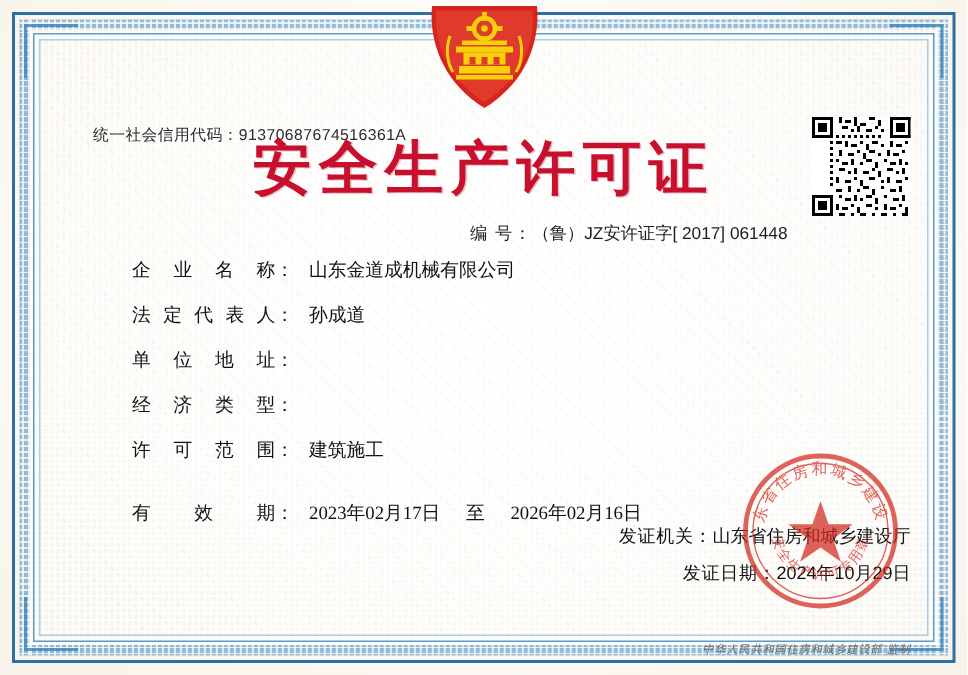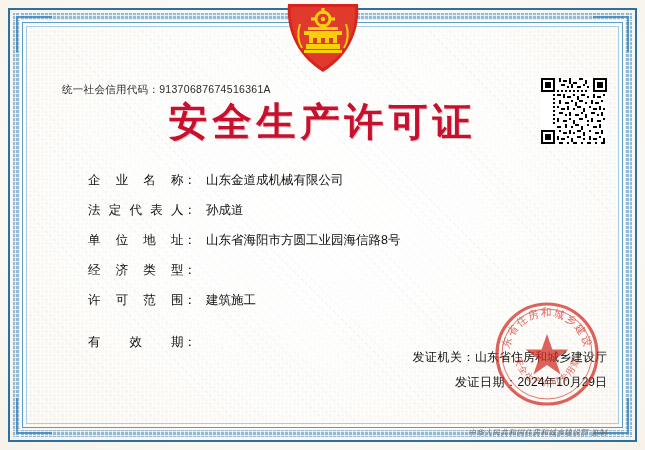--- a/index.html
+++ b/index.html
@@ -99,21 +99,21 @@
     width: 66px;
     height: 66px;
     background: #fff;
   }
   .qr svg { display: block; }
 
   
   .main-title {
     position: absolute;
     left: 0; right: 0;
-    top: 95px;
+    top: 85px;
     text-align: center;
     font-family: Liberation Mono, monospace;
     font-weight: bold;
     font-size: 39px;
     letter-spacing: 5px;
     color: #c8102e;
     text-shadow: 1px 1px 0 rgba(150,0,20,0.25);
   }
 
   
@@ -147,20 +147,21 @@
     display: flex;
     justify-content: space-between;
     padding-right: 10px;
     box-sizing: border-box;
   }
   .flabel span { display: inline-block; }
   .fvalue {
     font-size: 12.5px;
     color: #111;
     white-space: nowrap;
+    font-family: Liberation Serif, serif;
   }
   .valid-row .fvalue .mid {
     display: inline-block;
     padding: 0 14px;
   }
 
   
   .issuer {
     position: absolute;
     right: 38px;
@@ -387,20 +388,23 @@
           <rect x="20" y="32" width="1" height="1"></rect>
         <rect x="23" y="32" width="2" height="1"></rect>
           <rect x="27" y="32" width="1" height="1"></rect>
         <rect x="30" y="32" width="2" height="1"></rect>
       </g>
     </svg>
   </div>
 
   <div class="main-title">安全生产许可证</div>
 
+  <div class="cert-no">
+    <span class="label">编 号：</span><span>（鲁）JZ安许证字[ 2017] 061448</span>
+  </div>
 
   <div class="fields">
 
     <div class="frow">
       <div class="flabel">
         <span>企</span>
         <span>业</span>
         <span>名</span>
         <span>称：</span>
       </div>
@@ -418,21 +422,20 @@
       <div class="fvalue">孙成道</div>
     </div>
 
     <div class="frow">
       <div class="flabel">
         <span>单</span>
         <span>位</span>
         <span>地</span>
         <span>址：</span>
       </div>
-      <div class="fvalue">山东省海阳市方圆工业园海信路8号</div>
     </div>
 
     <div class="frow">
       <div class="flabel">
         <span>经</span>
         <span>济</span>
         <span>类</span>
         <span>型：</span>
       </div>
     </div>
@@ -445,20 +448,25 @@
         <span>围：</span>
       </div>
       <div class="fvalue">建筑施工</div>
     </div>
 
     <div class="frow valid-row" style="margin-top:12px;">
       <div class="flabel">
         <span>有</span>
         <span>效</span>
         <span>期：</span>
+      </div>
+      <div class="fvalue">
+        <span>2023年02月17日</span>
+        <span class="mid">至</span>
+        <span>2026年02月16日</span>
       </div>
     </div>
 
   </div>
 
   <div class="issuer">
     <div class="ln">
       <span class="k">发证机关：</span><span>山东省住房和城乡建设厅</span>
     </div>
     <div class="ln">

